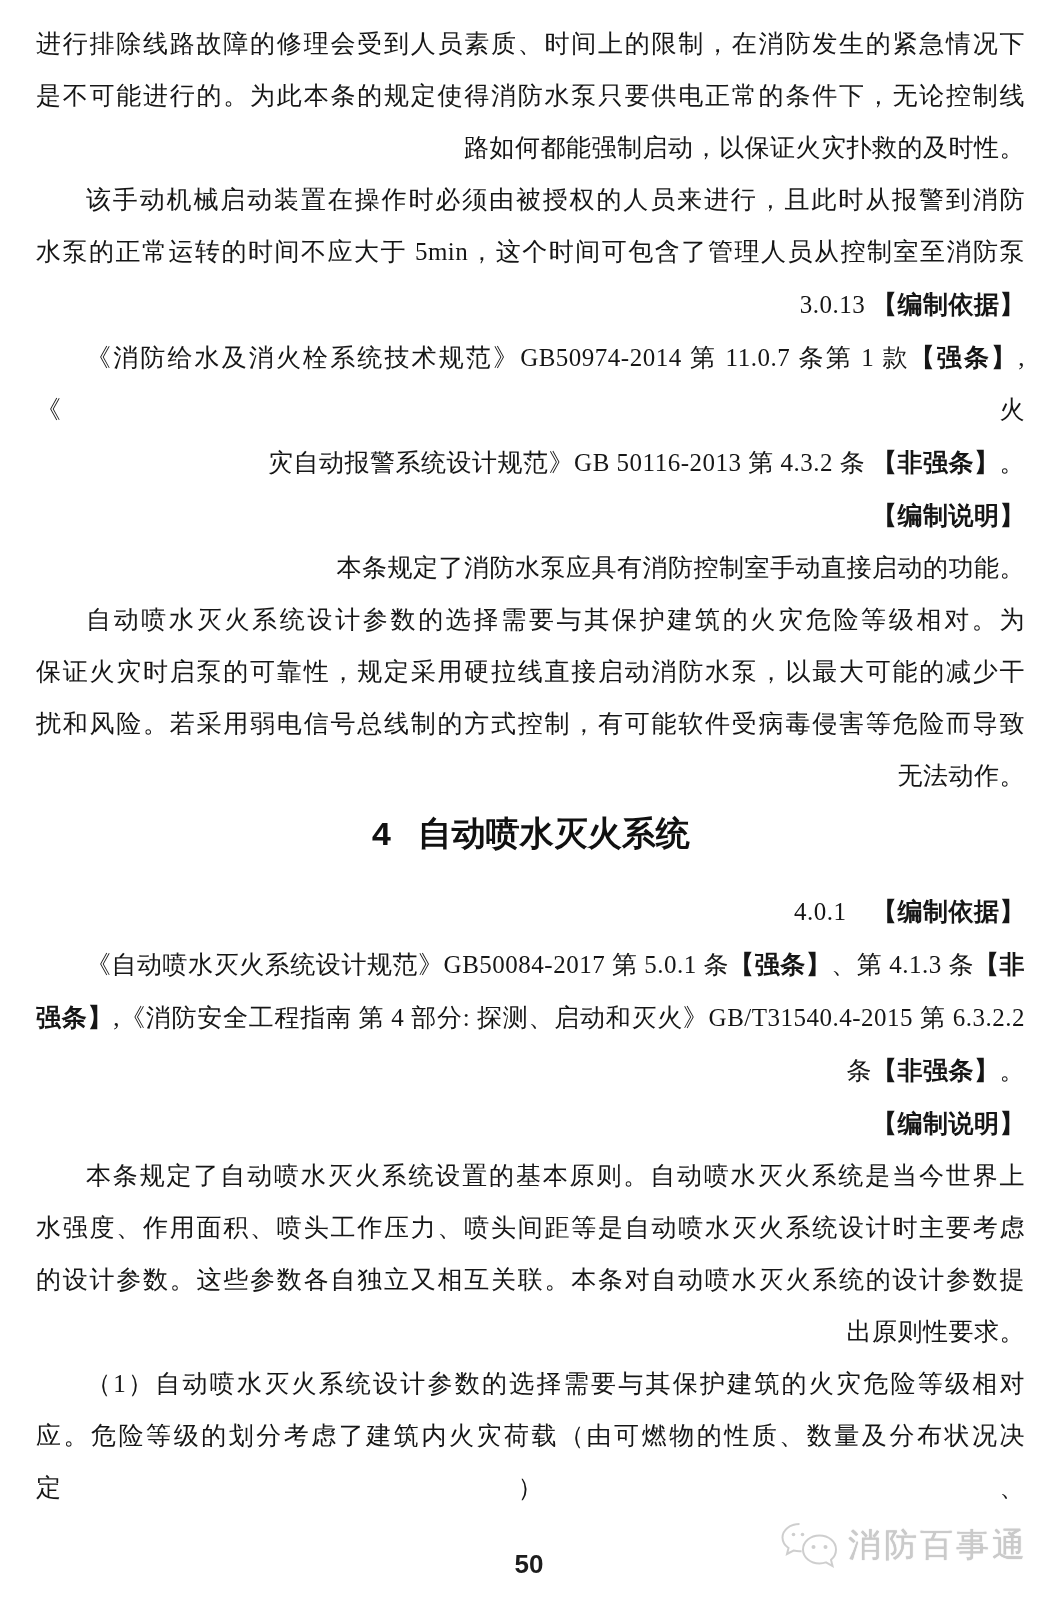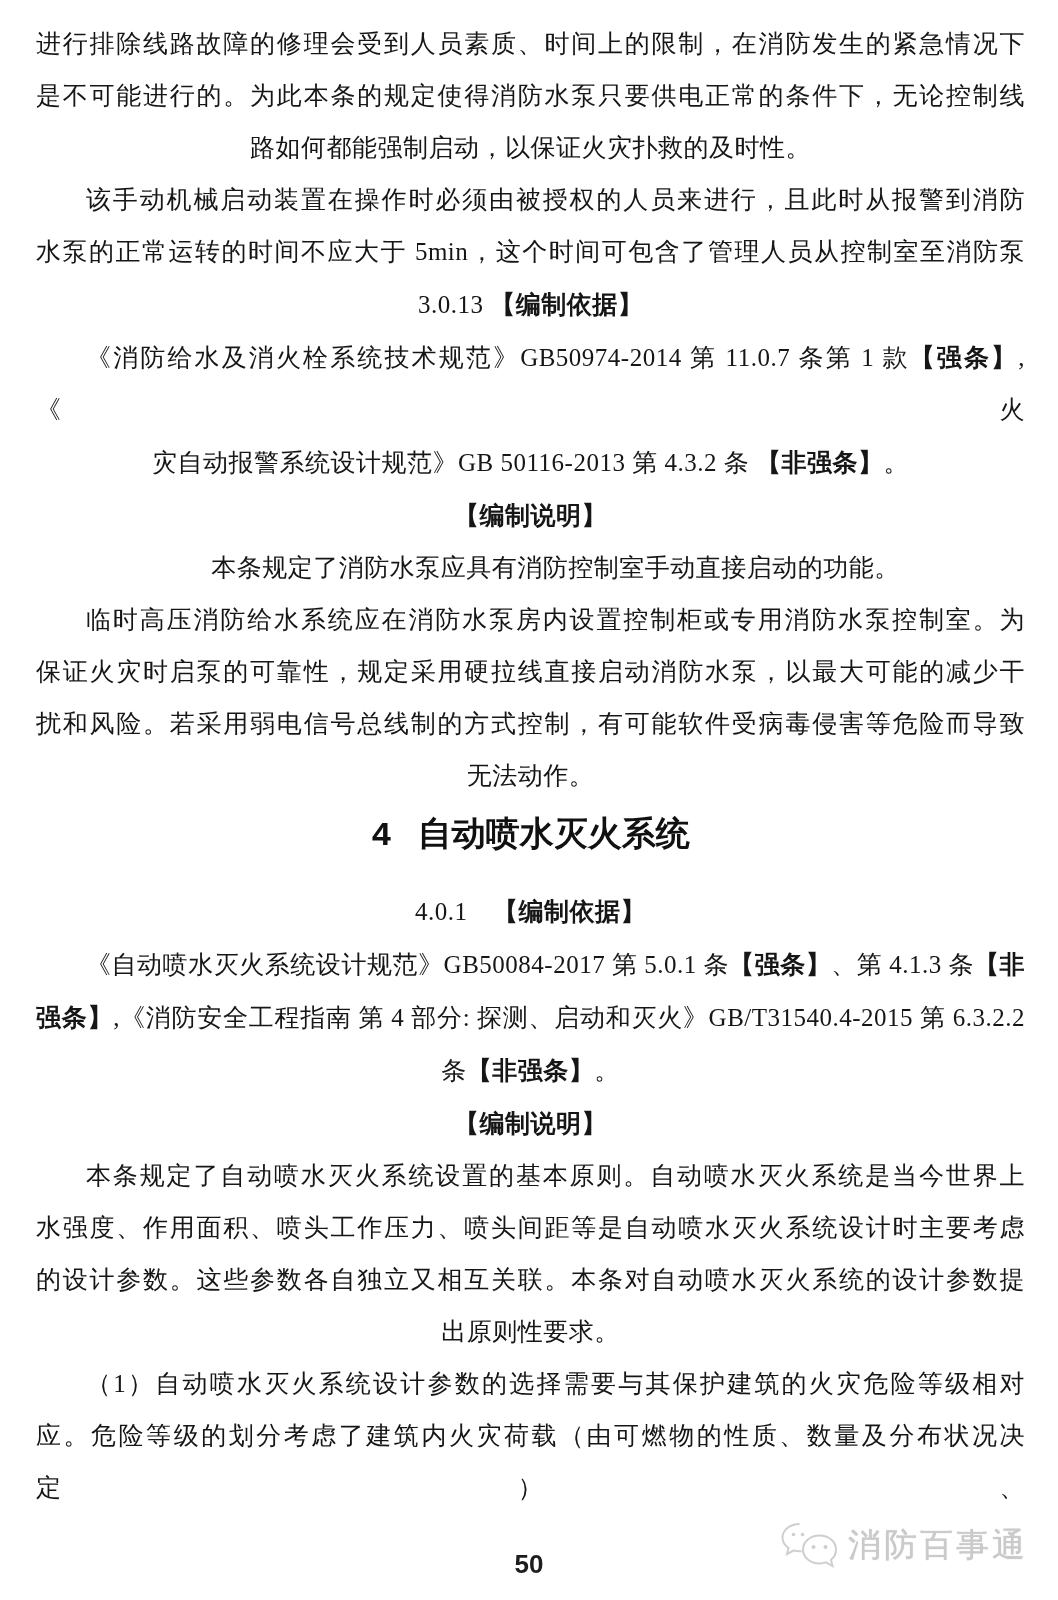--- a/index.html
+++ b/index.html
@@ -13,21 +13,21 @@
   }
   .doc{
     position:absolute;
     left:36px;right:33px;top:0;
     padding-top:18px;
   }
   .line{
     font-size:25px;
     line-height:52px;
     min-height:52px;
-    text-align:center;
+    text-align:right;
     letter-spacing:0.5px;
   }
   .line.j{
     text-align:justify;
     text-align-last:justify;
   }
   .line.ind{
     text-indent:2em;
   }
   .line .b{
@@ -79,21 +79,21 @@
       <div class="line j"><span>进行排除线路故障的修理会受到人员素质、时间上的限制，在消防发生的紧急情况下</span></div>
       <div class="line j"><span>是不可能进行的。为此本条的规定使得消防水泵只要供电正常的条件下，无论控制线</span></div>
       <div class="line"><span>路如何都能强制启动，以保证火灾扑救的及时性。</span></div>
       <div class="line j ind"><span>该手动机械启动装置在操作时必须由被授权的人员来进行，且此时从报警到消防</span></div>
       <div class="line j"><span>水泵的正常运转的时间不应大于 5min，这个时间可包含了管理人员从控制室至消防泵</span></div>
       <div class="line"><span>3.0.13 </span><span class="b">【编制依据】</span></div>
       <div class="line j ind"><span>《消防给水及消火栓系统技术规范》GB50974-2014 第 11.0.7 条第 1 款</span><span class="b">【强条】</span><span>,《火</span></div>
       <div class="line"><span>灾自动报警系统设计规范》GB 50116-2013 第 4.3.2 条 </span><span class="b">【非强条】</span><span>。</span></div>
       <div class="line"><span class="b">【编制说明】</span></div>
       <div class="line ind"><span>本条规定了消防水泵应具有消防控制室手动直接启动的功能。</span></div>
-      <div class="line j ind"><span>临时高压消防给水系统应在消防水泵房内设置控制柜或专用消防水泵控制室。为</span></div>
+      <div class="line j ind"><span>自动喷水灭火系统设计参数的选择需要与其保护建筑的火灾危险等级相对。为</span></div>
       <div class="line j"><span>保证火灾时启泵的可靠性，规定采用硬拉线直接启动消防水泵，以最大可能的减少干</span></div>
       <div class="line j"><span>扰和风险。若采用弱电信号总线制的方式控制，有可能软件受病毒侵害等危险而导致</span></div>
       <div class="line"><span>无法动作。</span></div>
       <div class="chapter"><span class="ch-num">4</span><span>自动喷水灭火系统</span></div>
       <div class="line"><span>4.0.1　</span><span class="b">【编制依据】</span></div>
       <div class="line j ind"><span>《自动喷水灭火系统设计规范》GB50084-2017 第 5.0.1 条</span><span class="b">【强条】</span><span>、第 4.1.3 条</span><span class="b">【非</span></div>
       <div class="line j"><span class="b">强条】</span><span>,《消防安全工程指南 第 4 部分: 探测、启动和灭火》GB/T31540.4-2015 第 6.3.2.2</span></div>
       <div class="line"><span>条</span><span class="b">【非强条】</span><span>。</span></div>
       <div class="line"><span class="b">【编制说明】</span></div>
       <div class="line j ind"><span>本条规定了自动喷水灭火系统设置的基本原则。自动喷水灭火系统是当今世界上</span></div>

